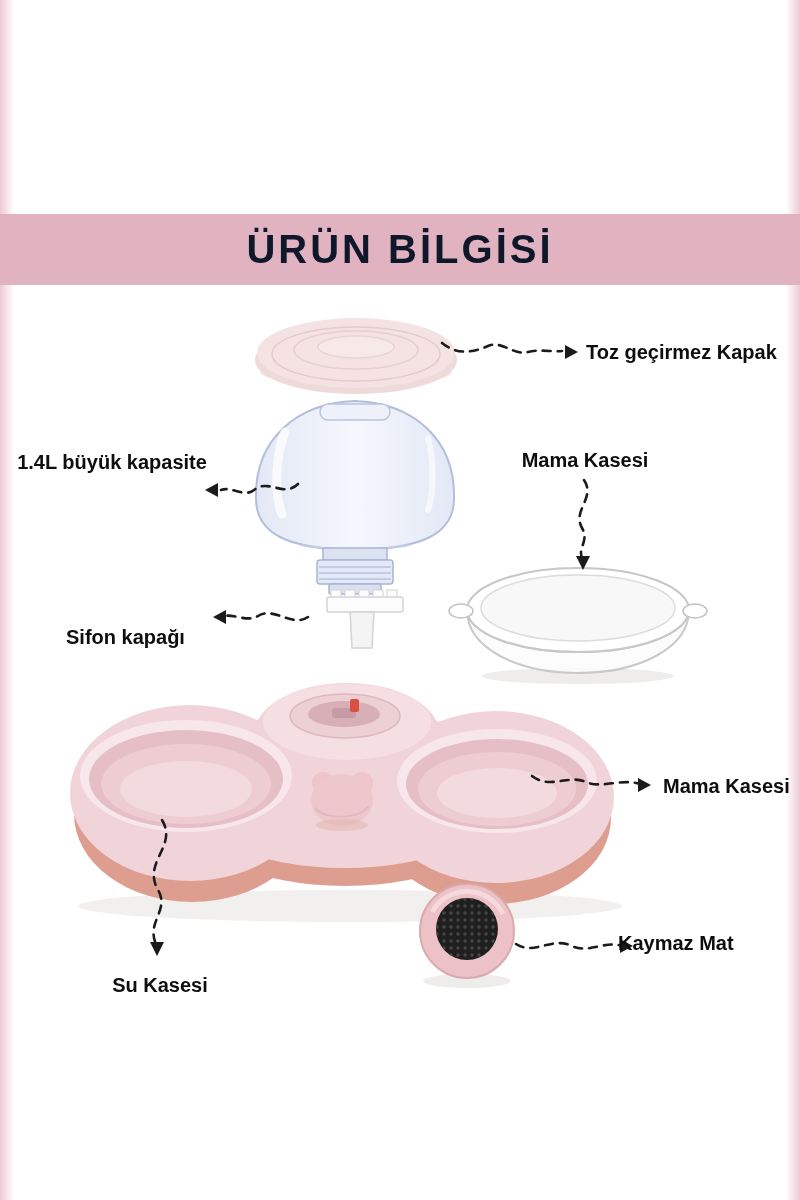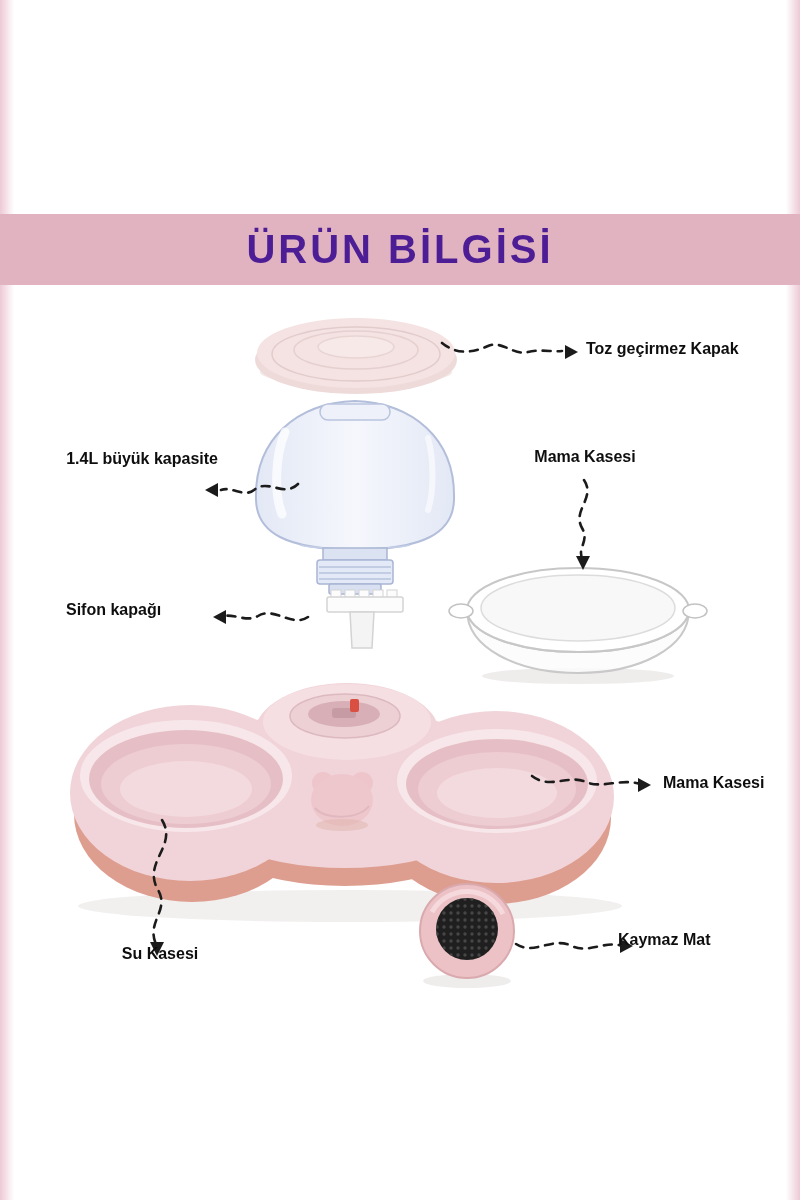--- a/index.html
+++ b/index.html
@@ -3,23 +3,23 @@
 <meta charset="utf-8">
 <style>
   html,body{margin:0;padding:0;background:#ffffff;}
   .page{position:relative;width:800px;height:1200px;background:#ffffff;overflow:hidden;
         font-family:"Liberation Sans",sans-serif;}
   .edge{position:absolute;top:0;bottom:0;width:14px;pointer-events:none;}
   .edge.left{left:0;background:linear-gradient(to right,#edc9d6,rgba(255,255,255,0));}
   .edge.right{right:0;background:linear-gradient(to left,#edc9d6,rgba(255,255,255,0));}
   .banner{position:absolute;left:0;top:214px;width:800px;height:71px;background:#e1b3c1;
           display:flex;align-items:center;justify-content:center;}
-  .banner h1{margin:0;font-size:40px;font-weight:700;letter-spacing:3px;color:#4c1d95;}
+  .banner h1{margin:0;font-size:40px;font-weight:700;letter-spacing:3px;color:#0f172a;}
   svg.art{position:absolute;left:0;top:0;}
-  .label{position:absolute;font-weight:700;font-size:16px;line-height:1.3;color:#0e0e0e;white-space:nowrap;}
+  .label{position:absolute;font-weight:700;font-size:20px;line-height:1.3;color:#0e0e0e;white-space:nowrap;}
   .label.center{text-align:center;white-space:normal;}
 </style>
 </head>
 <body>
 
 <div class="page">
 
   <div class="edge left"></div>
   <div class="edge right"></div>
 
@@ -149,27 +149,27 @@
       <polygon points="576,556 590,556 583,570"></polygon>
       <polygon points="226,610 226,624 213,617"></polygon>
       <polygon points="638,778 638,792 651,785"></polygon>
       <polygon points="150,942 164,942 157,956"></polygon>
       <polygon points="620,939 620,953 633,946"></polygon>
     </g>
   </svg>
 
   <div class="label" style="left:586px;top:339px;">Toz geçirmez Kapak</div>
 
-  <div class="label center" style="left:6px;top:449px;width:212px;text-align:right;">
+  <div class="label center" style="left:6px;top:449px;width:212px;">
     <div>1.4L büyük kapasite</div>
   </div>
 
   <div class="label center" style="left:505px;top:447px;width:160px;">Mama Kasesi</div>
 
-  <div class="label" style="left:66px;top:600px;">Sifon kapağı</div>
+  <div class="label" style="left:66px;top:624px;">Sifon kapağı</div>
 
   <div class="label" style="left:663px;top:773px;">Mama Kasesi</div>
 
-  <div class="label center" style="left:100px;top:944px;width:120px;">Su Kasesi</div>
+  <div class="label center" style="left:100px;top:972px;width:120px;">Su Kasesi</div>
 
   <div class="label" style="left:618px;top:930px;">Kaymaz Mat</div>
 
 </div>
 
 </body></html>

